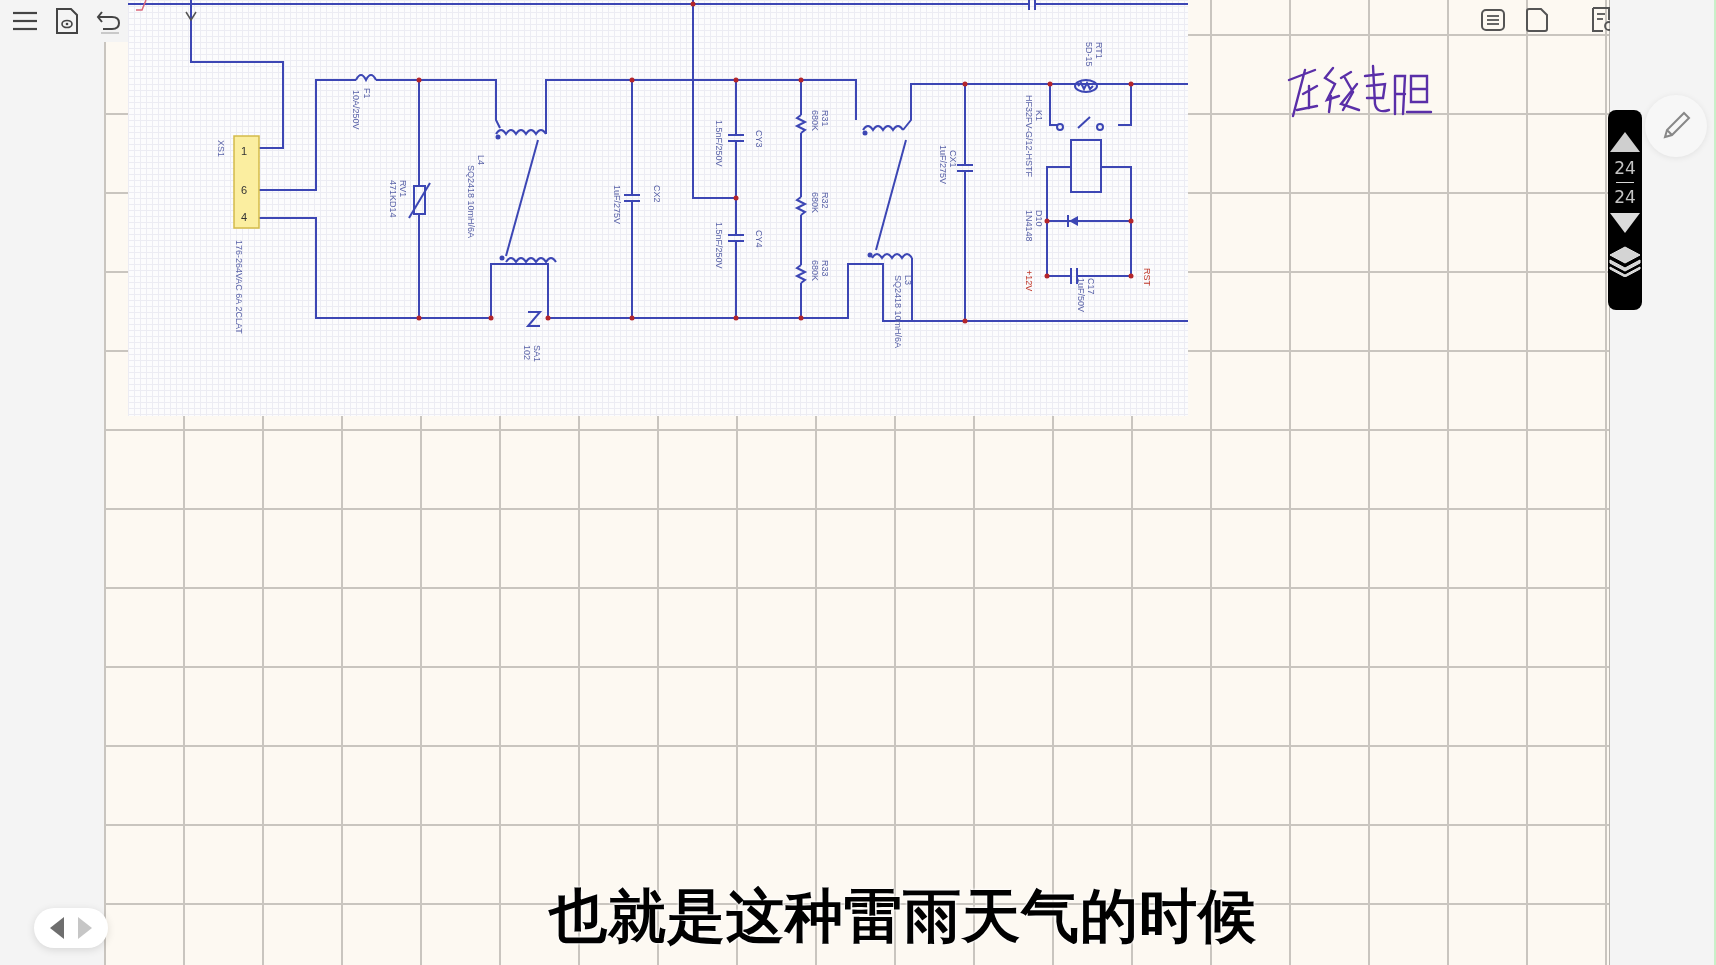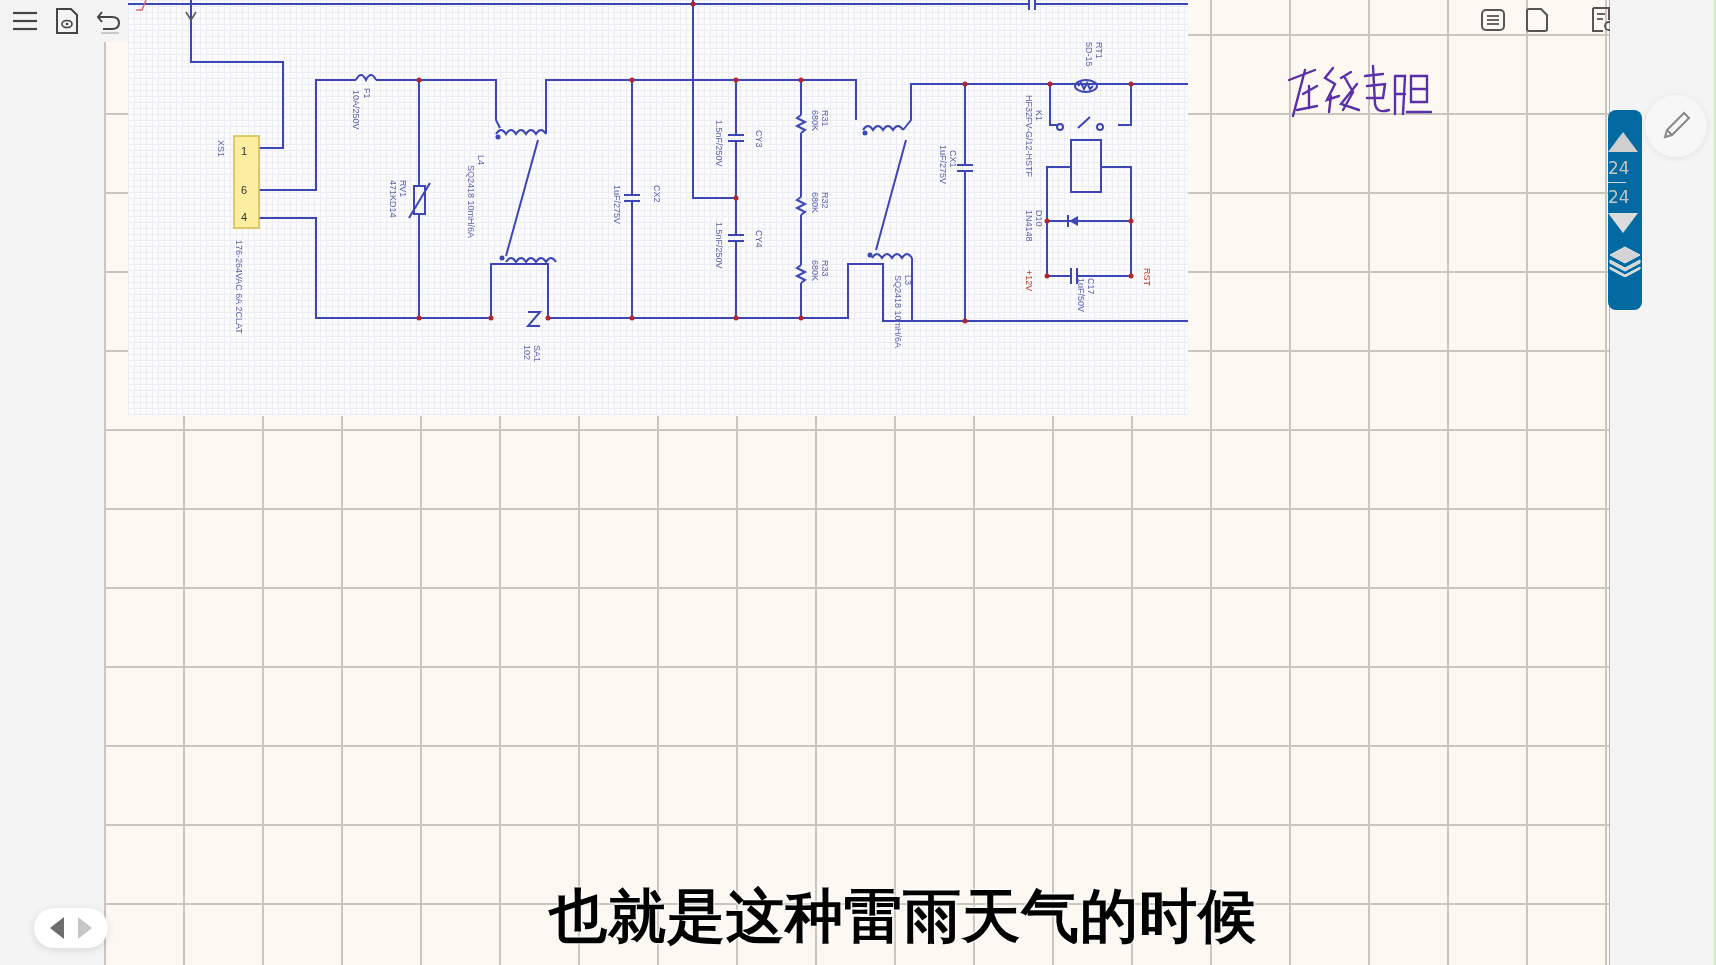--- a/index.html
+++ b/index.html
@@ -17,22 +17,22 @@
                  linear-gradient(to bottom, #ececf3 1px, transparent 1px);
                background-size:6px 6px; }
   .schematic svg { position:absolute; left:0; top:0; }
   .toolbar-left { position:absolute; left:0; top:0; width:128px; height:42px; display:flex; align-items:center; gap:12px; padding-left:10px; box-sizing:border-box; background:#f4f4f4; }
   .tb-icon { width:30px; height:30px; display:flex; align-items:center; justify-content:center; cursor:pointer; }
   .toolbar-right { position:absolute; right:0; top:0; height:40px; display:flex; align-items:center; gap:14px; padding-right:10px; }
   .side-panel { position:absolute; left:1610px; top:0; width:106px; height:965px; background:#f4f4f4; }
   .side-panel .green-edge { position:absolute; right:0; top:0; width:2px; height:965px; background:#c9f0c9; }
   .pen-btn { position:absolute; left:1645px; top:95px; width:62px; height:62px; border-radius:50%; background:#f7f7f7;
              box-shadow:0 1px 6px rgba(0,0,0,0.08); display:flex; align-items:center; justify-content:center; cursor:pointer; }
-  .page-nav { position:absolute; left:1608px; top:110px; width:34px; height:200px; background:#0369a1; border-radius:8px;
-              display:flex; flex-direction:column; }
+  .page-nav { position:absolute; left:1608px; top:110px; width:34px; height:200px; background:#000000; border-radius:8px;
+              display:flex; flex-direction:column; align-items:center; }
   .page-nav .num { font-size:17px; color:#c4c4c4; line-height:20px; }
   .handwriting { position:absolute; left:1285px; top:56px; width:170px; height:70px; }
   .subtitle { position:absolute; left:0; width:1716px; top:878px; text-align:center; font-size:58px; font-weight:bold;
               color:#000; letter-spacing:1px; font-family:"DejaVu Sans", sans-serif;
               text-shadow: 0 0 3px #fff, 0 0 3px #fff; margin-left: 45px; }
   .arrow-pill { position:absolute; left:34px; top:908px; width:74px; height:40px; background:#fff; border-radius:20px;
                 box-shadow:0 2px 8px rgba(0,0,0,0.12); display:flex; align-items:center; justify-content:center; gap:14px; }
   .tri-left { width:0; height:0; border-top:11px solid transparent; border-bottom:11px solid transparent; border-right:14px solid #6e6e6e; cursor:pointer; }
   .tri-right { width:0; height:0; border-top:11px solid transparent; border-bottom:11px solid transparent; border-left:14px solid #c6c6c6; cursor:pointer; }
   .lbl { font-family:"Liberation Sans", sans-serif; font-size:9px; fill:#5a63a8; }

